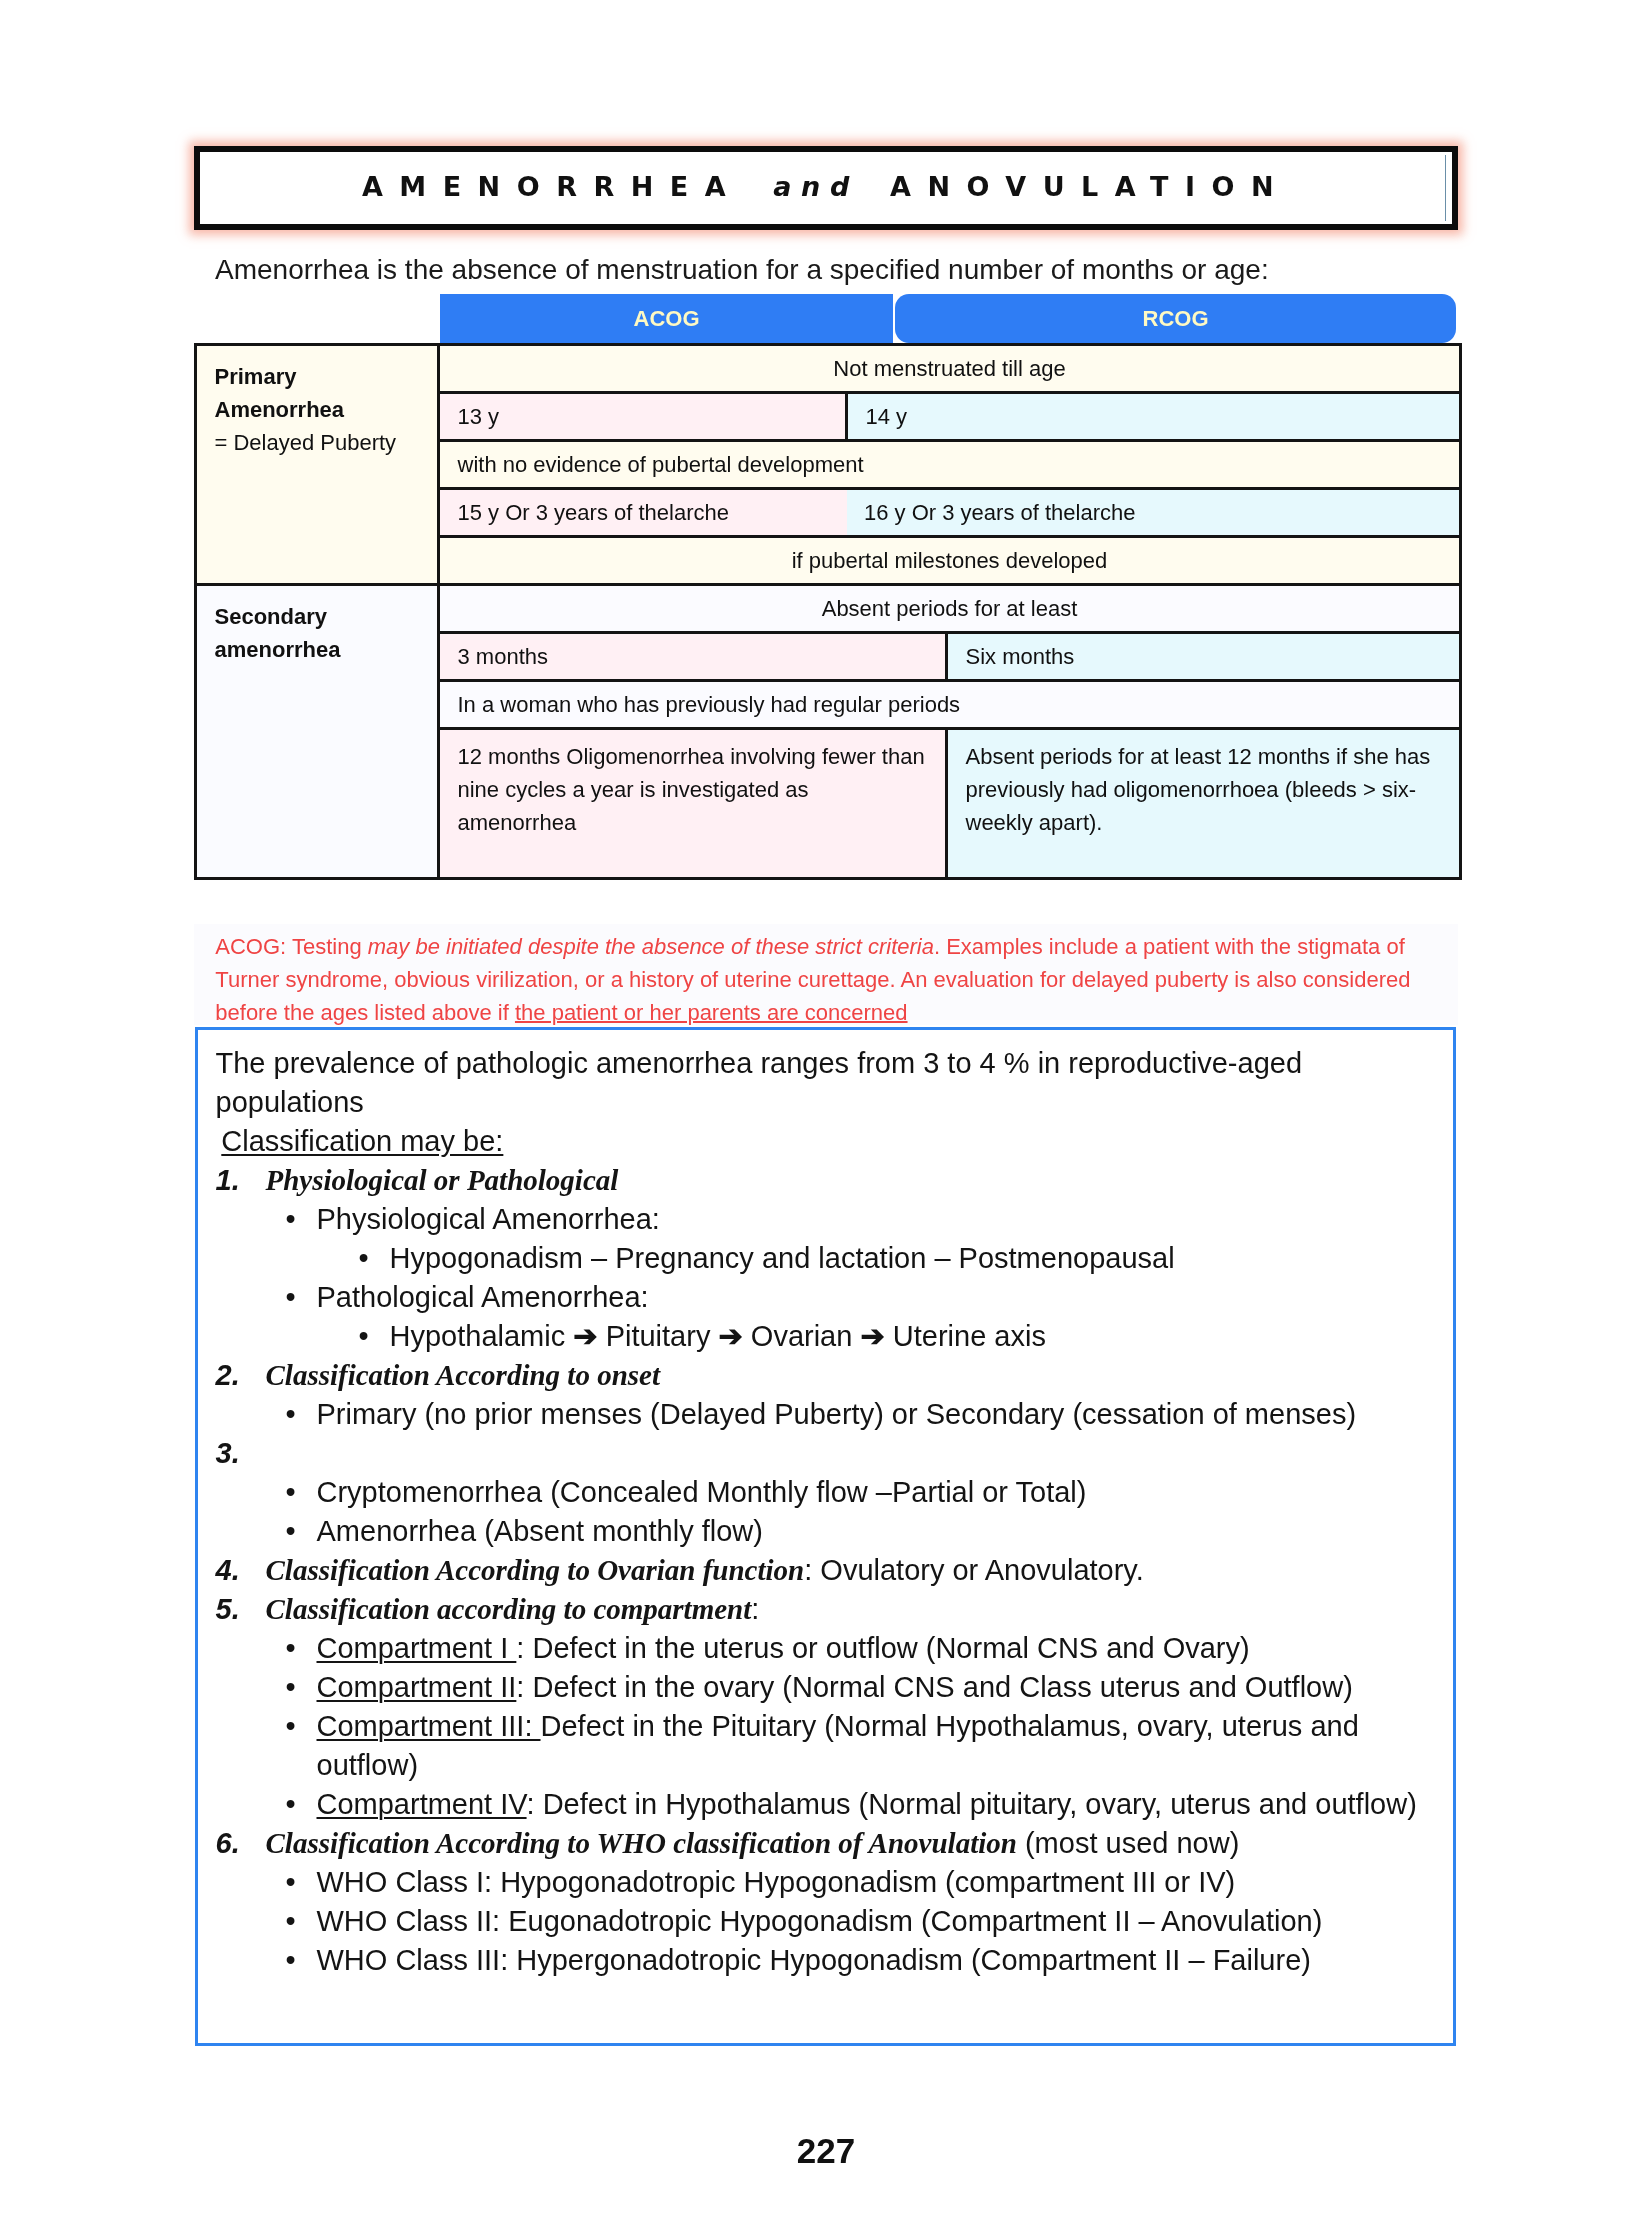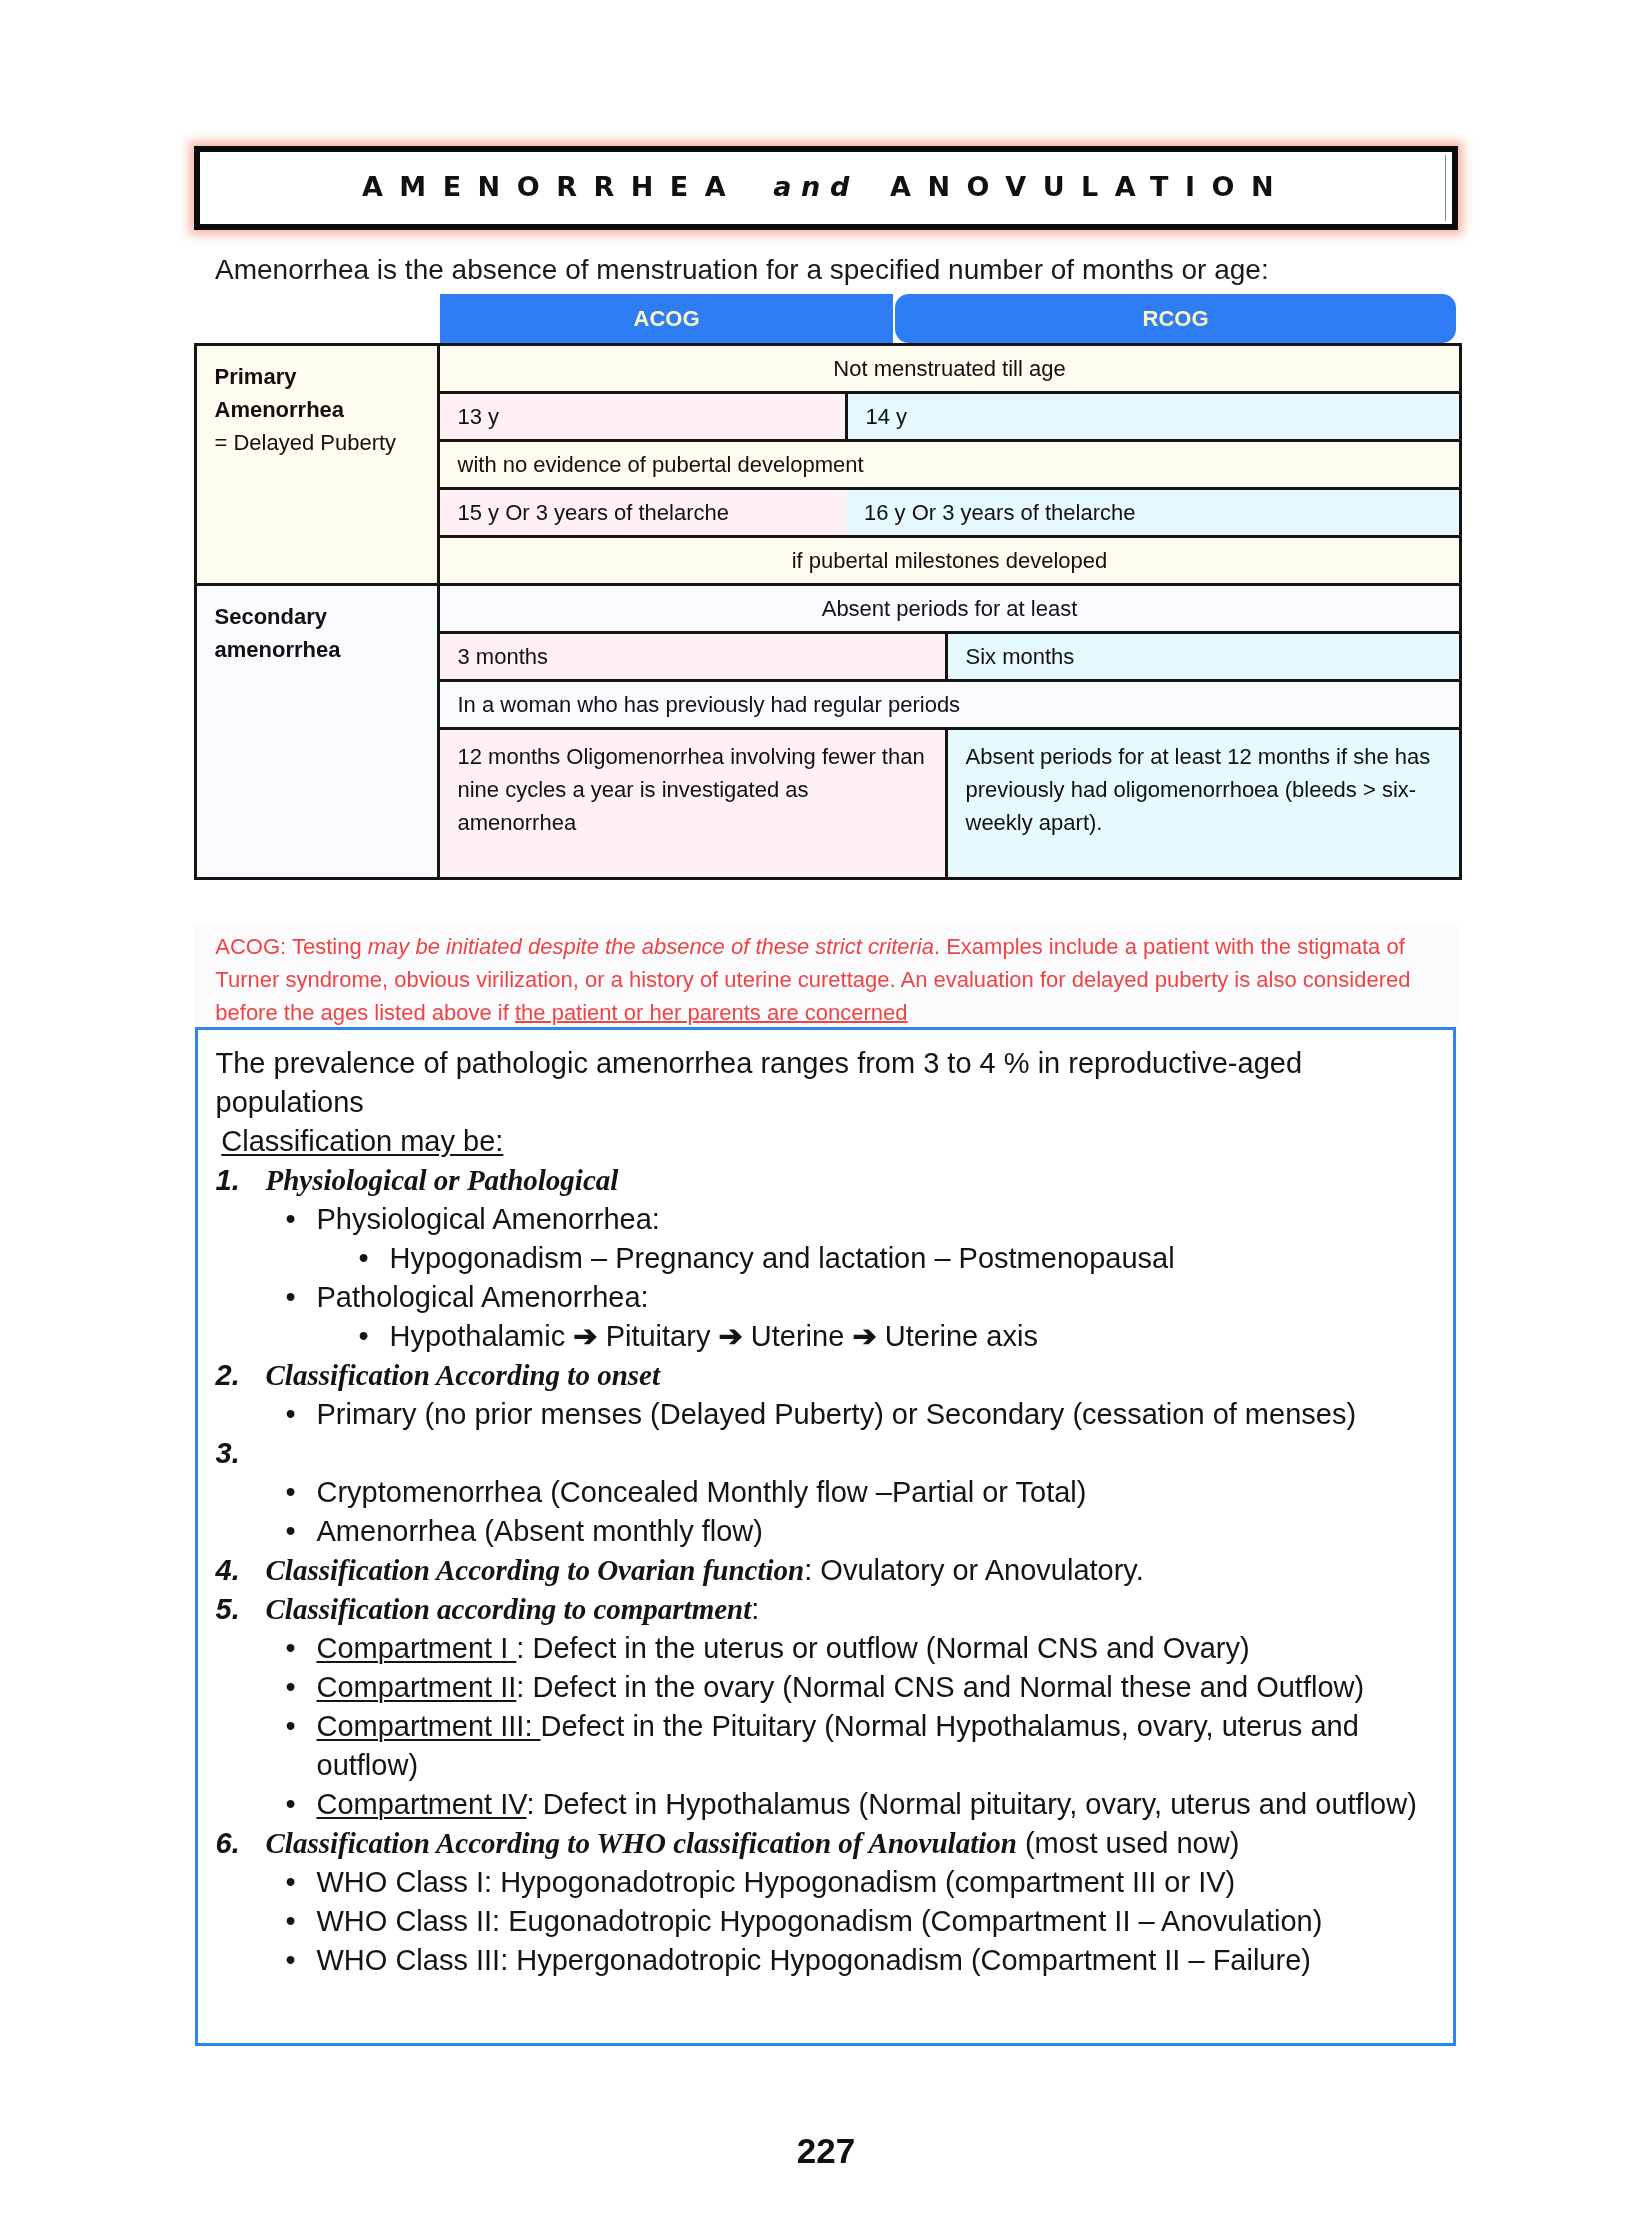--- a/index.html
+++ b/index.html
@@ -131,21 +131,21 @@
   <div class="b1">
       <span class="txt">Physiological Amenorrhea:</span>
     </div>
   <div class="b2">
       <span class="txt">Hypogonadism – Pregnancy and lactation – Postmenopausal</span>
     </div>
   <div class="b1">
       <span class="txt">Pathological Amenorrhea:</span>
     </div>
   <div class="b2">
-      <span class="txt"><span>Hypothalamic</span> <span class="arrow">➔</span> <span>Pituitary</span> <span class="arrow">➔</span> <span>Uterine</span> <span class="arrow">➔</span> <span>Uterine axis</span></span>
+      <span class="txt"><span>Hypothalamic</span> <span class="arrow">➔</span> <span>Pituitary</span> <span class="arrow">➔</span> <span>Ovarian</span> <span class="arrow">➔</span> <span>Uterine axis</span></span>
     </div>
 
   <div class="sec">
     <span class="num">2.</span>
     <span class="head">Classification According to onset</span>
   </div>
   <div class="b1">
       <span class="txt">Primary (no prior menses (Delayed Puberty) or Secondary (cessation of menses)</span>
     </div>
 
@@ -165,21 +165,21 @@
   </div>
 
   <div class="sec">
     <span class="num">5.</span>
     <span><span class="head">Classification according to compartment</span><span class="plain">:</span></span>
   </div>
   <div class="b1">
       <span class="txt"><u>Compartment I </u><span>: Defect in the uterus or outflow (Normal CNS and Ovary)</span></span>
     </div>
   <div class="b1">
-      <span class="txt"><u>Compartment II</u><span>: Defect in the ovary (Normal CNS and Normal these and Outflow)</span></span>
+      <span class="txt"><u>Compartment II</u><span>: Defect in the ovary (Normal CNS and Class uterus and Outflow)</span></span>
     </div>
   <div class="b1">
       <span class="txt"><u>Compartment III: </u><span>Defect in the Pituitary (Normal Hypothalamus, ovary, uterus and outflow)</span></span>
     </div>
   <div class="b1">
       <span class="txt"><u>Compartment IV</u><span>: Defect in Hypothalamus (Normal pituitary, ovary, uterus and outflow)</span></span>
     </div>
 
   <div class="sec">
     <span class="num">6.</span>

